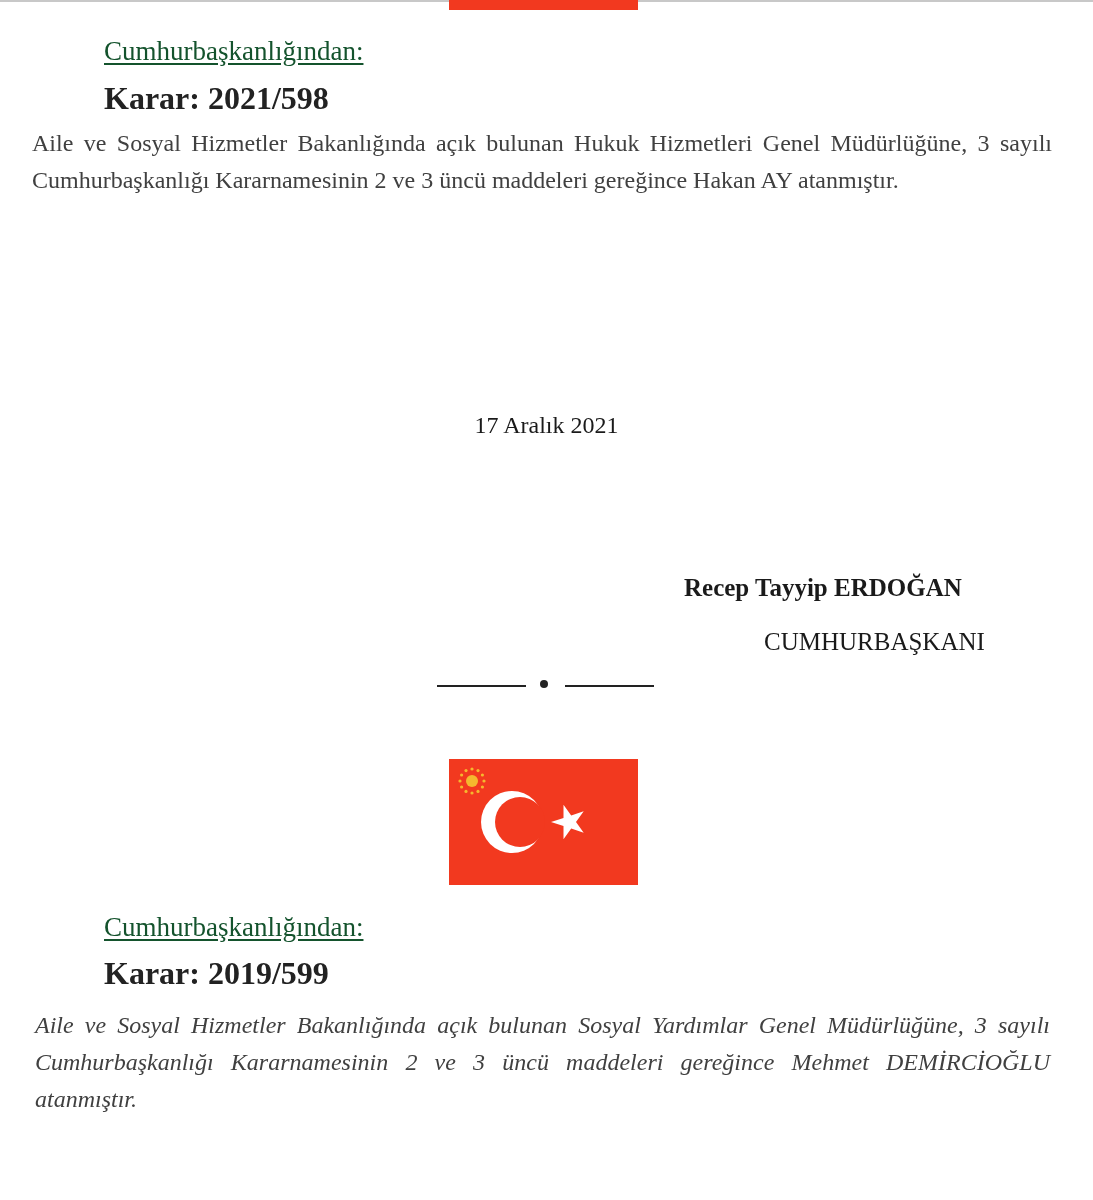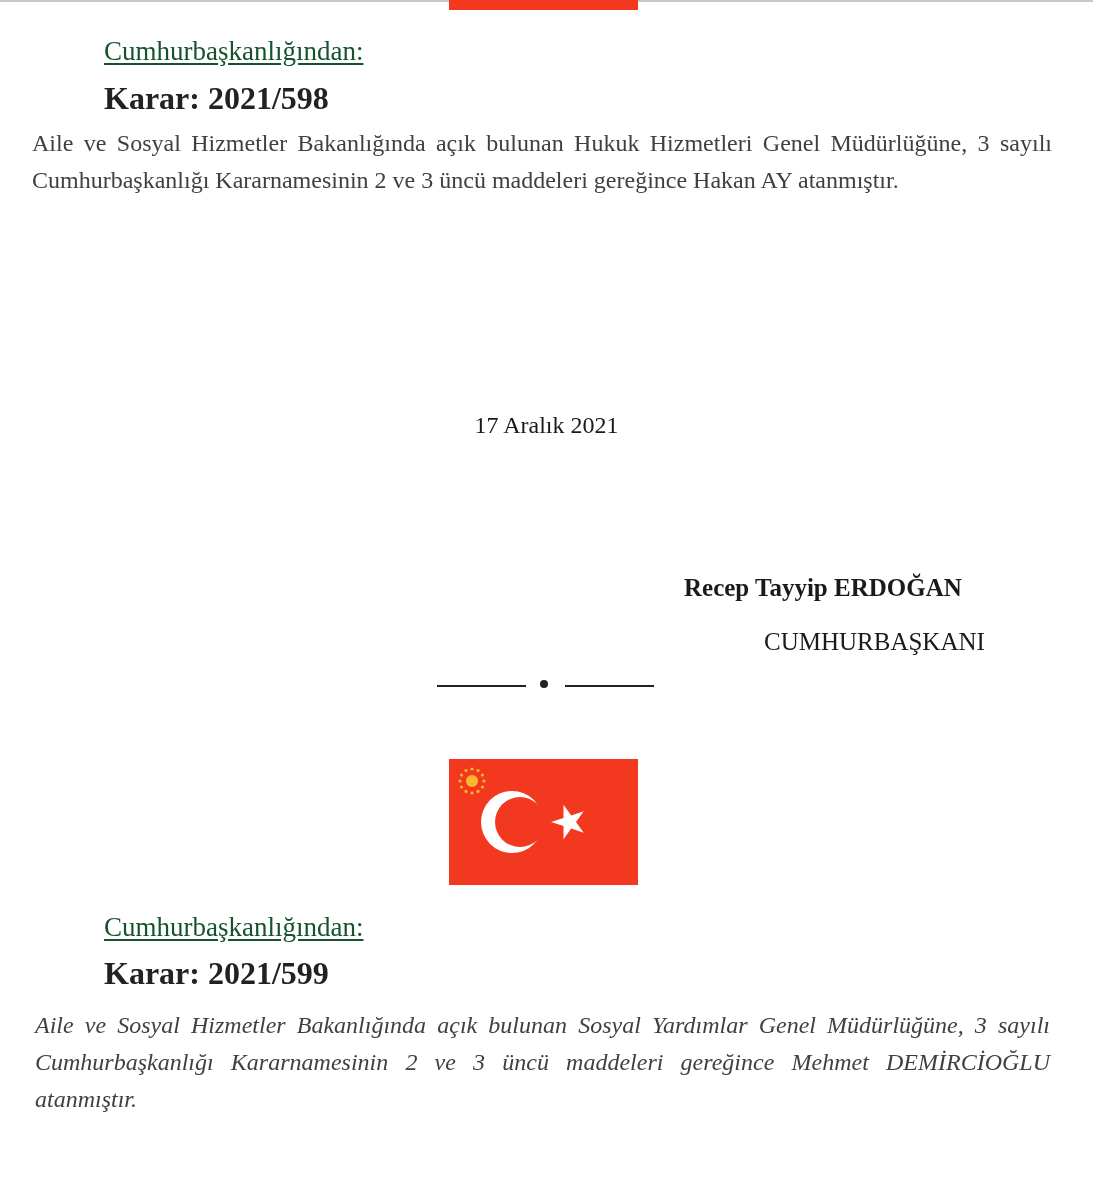--- a/index.html
+++ b/index.html
@@ -59,14 +59,14 @@
           <circle cx="17" cy="11.6" r="1.6"></circle>
       </g>
     </g>
     <circle cx="63" cy="63" r="31" fill="#fff"></circle>
     <circle cx="71" cy="63" r="25" fill="#f2391f"></circle>
     <polygon fill="#fff" points="102,63 114.5,58.9 114.5,45.8 122.2,56.4 134.7,52.3 127,63 134.7,73.7 122.2,69.6 114.5,80.2 114.5,67.1"></polygon>
   </svg>
 </div>
 
 <div class="heading" style="top:912px">Cumhurbaşkanlığından:</div>
-<div class="karar" style="top:955px">Karar: 2021/599</div>
+<div class="karar" style="top:955px">Karar: 2019/599</div>
 <div class="para" style="left:35px; top:1007px; width:1015px;font-style:italic;">Aile ve Sosyal Hizmetler Bakanlığında açık bulunan Sosyal Yardımlar Genel Müdürlüğüne, 3 sayılı Cumhurbaşkanlığı Kararnamesinin 2 ve 3 üncü maddeleri gereğince Mehmet DEMİRCİOĞLU atanmıştır.</div>
 
 </body></html>

